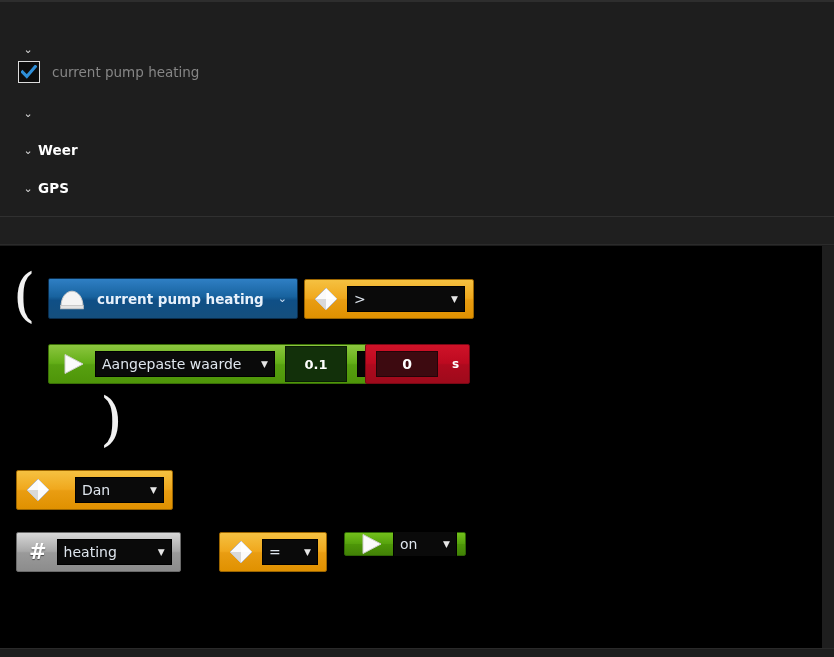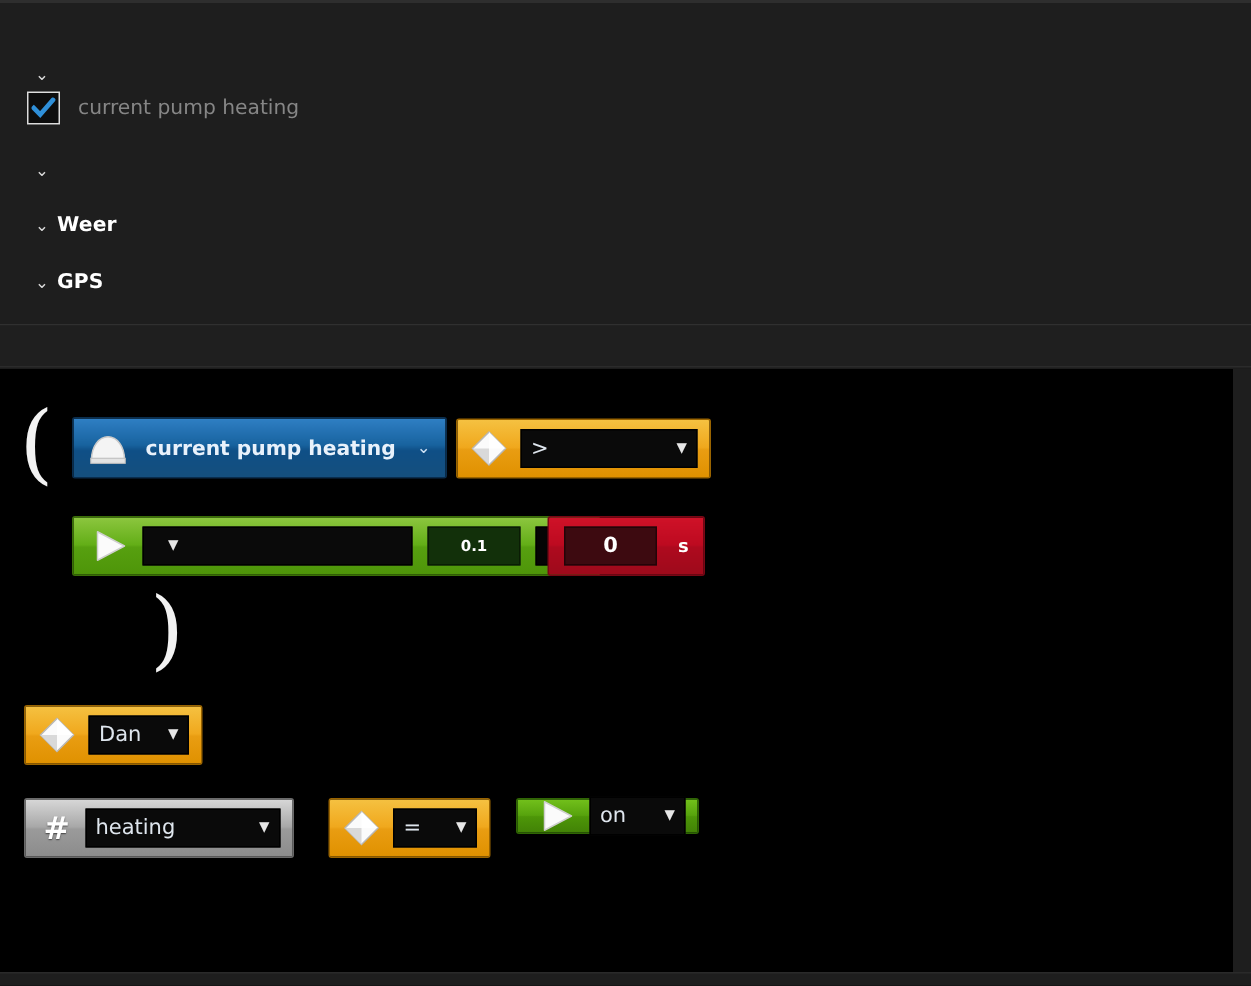--- a/index.html
+++ b/index.html
@@ -227,27 +227,27 @@
   .dd-caret {
     color: #e6e6e6;
     font-size: 9px;
     margin-left: 10px;
     flex: none;
   }
 
   .numfield {
     background: #12300a;
     border: 1px solid #0a1c05;
-    height: 26px;
+    height: 36px;
     display: flex;
     align-items: center;
     justify-content: center;
     box-sizing: border-box;
     color: #ffffff;
-    font-size: 10px;
+    font-size: 13px;
     font-weight: bold;
   }
   .caret-box {
     background: #050505;
     border: 1px solid #000;
     height: 26px;
     width: 36px;
     display: flex;
     align-items: center;
     justify-content: center;
@@ -339,20 +339,21 @@
     </span>
   </div>
 
   <div class="block block-green" style="left:48px; top:98px; height:40px;">
     <span class="play-icon">
       <svg width="26" height="24" viewBox="0 0 26 24" aria-hidden="true">
         <path d="M4 2.5 L22 12 L4 21.5 Z" fill="#fbfbfb" stroke="#cfcfcf" stroke-width="1" stroke-linejoin="round"></path>
       </svg>
     </span>
     <span class="dropdown" style="width:180px;">
+      <span class="dd-text">Aangepaste waarde</span>
       <span class="dd-caret">▼</span>
     </span>
     <span class="numfield" style="width:62px; margin-left:10px;">0.1</span>
     <span class="caret-box" style="margin-left:10px;">
       <span class="dd-caret" style="margin-left:0;">▼</span>
     </span>
   </div>
 
   <div class="block block-red" style="left:365px; top:98px; height:40px;">
     <span class="redfield">0</span>
@@ -362,29 +363,29 @@
   <span class="paren" style="left:100px; top:144px;">)</span>
 
   <div class="block block-orange" style="left:16px; top:224px; height:40px;">
     <span class="diamond-icon">
       <svg width="26" height="26" viewBox="0 0 26 26" aria-hidden="true">
         <path d="M13 2 L24 13 L13 24 L2 13 Z" fill="#fbfbfb" stroke="#b8b8b8" stroke-width="1"></path>
         <path d="M13 2 L24 13 L13 13 Z" fill="#ffffff"></path>
         <path d="M2 13 L13 24 L13 13 Z" fill="#d9d9d9"></path>
       </svg>
     </span>
-    <span class="dropdown" style="width:67px;">
+    <span class="dropdown" style="width:89px;margin-left:16px;">
       <span class="dd-text">Dan</span>
       <span class="dd-caret">▼</span>
     </span>
   </div>
 
   <div class="block block-gray" style="left:16px; top:286px; height:40px;">
     <span class="hash-icon">#</span>
-    <span class="dropdown" style="width:130px;">
+    <span class="dropdown" style="width:115px;">
       <span class="dd-text">heating</span>
       <span class="dd-caret">▼</span>
     </span>
   </div>
 
   <div class="block block-orange" style="left:219px; top:286px; height:40px;">
     <span class="diamond-icon">
       <svg width="26" height="26" viewBox="0 0 26 26" aria-hidden="true">
         <path d="M13 2 L24 13 L13 24 L2 13 Z" fill="#fbfbfb" stroke="#b8b8b8" stroke-width="1"></path>
         <path d="M13 2 L24 13 L13 13 Z" fill="#ffffff"></path>

